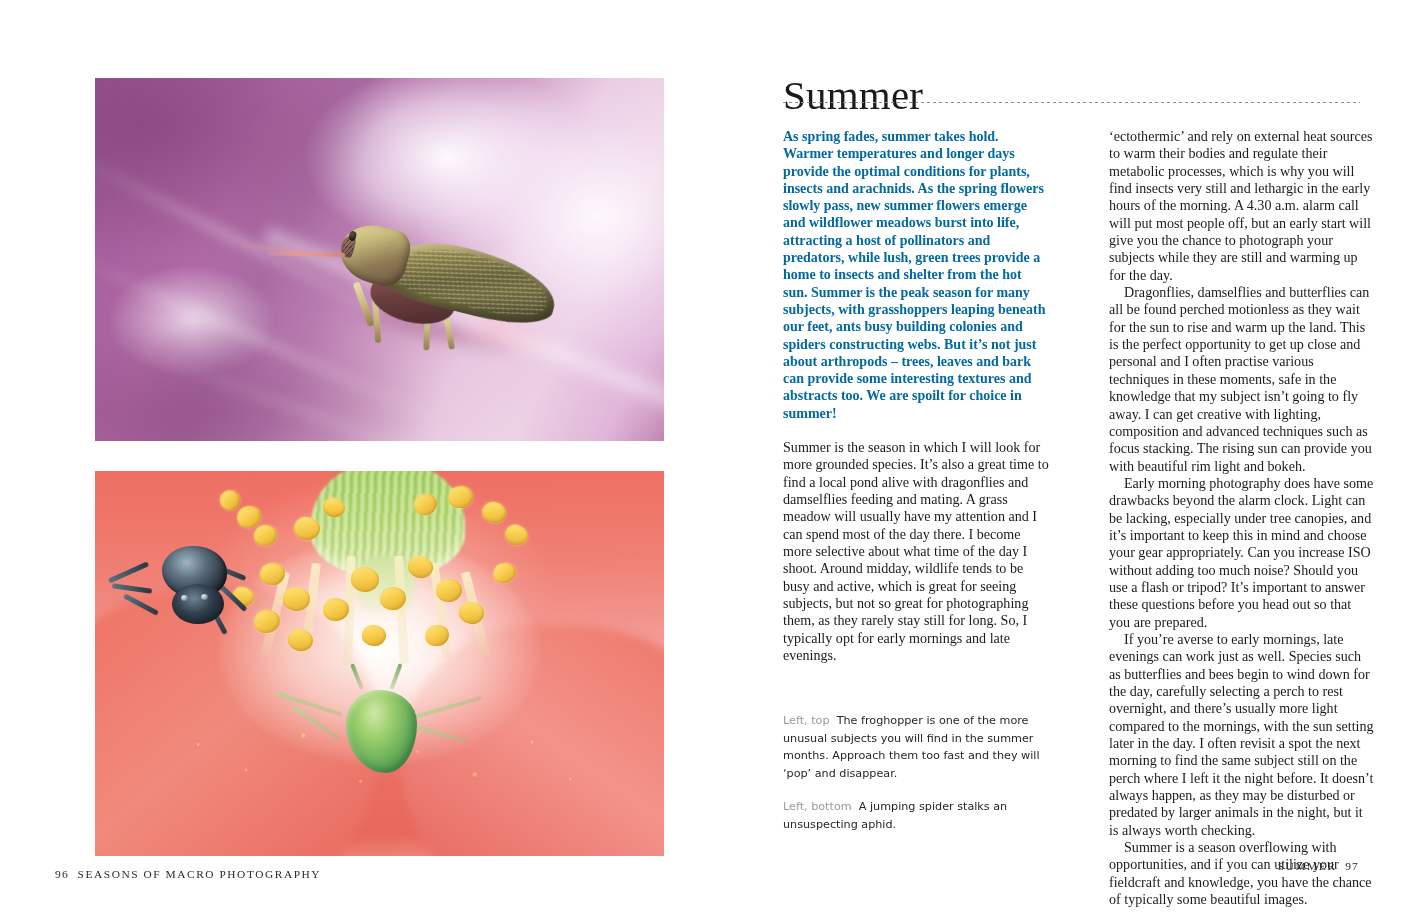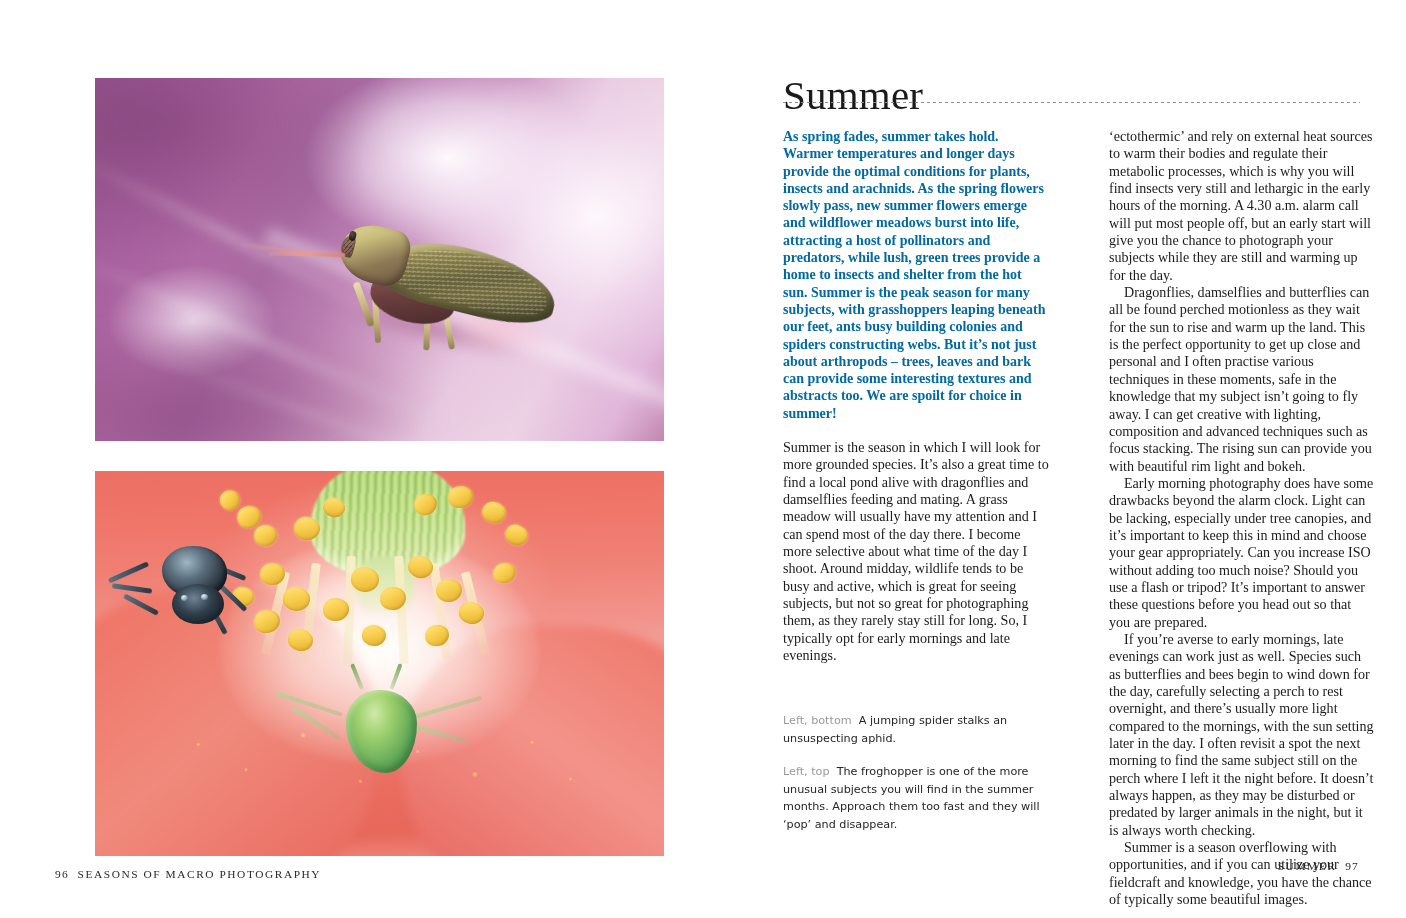--- a/index.html
+++ b/index.html
@@ -564,24 +564,24 @@
         <p>‘ectothermic’ and rely on external heat sources to warm their bodies and regulate their metabolic processes, which is why you will find insects very still and lethargic in the early hours of the morning. A 4.30 a.m. alarm call will put most people off, but an early start will give you the chance to photograph your subjects while they are still and warming up for the day.</p>
         <p class="indent">Dragonflies, damselflies and butterflies can all be found perched motionless as they wait for the sun to rise and warm up the land. This is the perfect opportunity to get up close and personal and I often practise various techniques in these moments, safe in the knowledge that my subject isn’t going to fly away. I can get creative with lighting, composition and advanced techniques such as focus stacking. The rising sun can provide you with beautiful rim light and bokeh.</p>
         <p class="indent">Early morning photography does have some drawbacks beyond the alarm clock. Light can be lacking, especially under tree canopies, and it’s important to keep this in mind and choose your gear appropriately. Can you increase ISO without adding too much noise? Should you use a flash or tripod? It’s important to answer these questions before you head out so that you are prepared.</p>
         <p class="indent">If you’re averse to early mornings, late evenings can work just as well. Species such as butterflies and bees begin to wind down for the day, carefully selecting a perch to rest overnight, and there’s usually more light compared to the mornings, with the sun setting later in the day. I often revisit a spot the next morning to find the same subject still on the perch where I left it the night before. It doesn’t always happen, as they may be disturbed or predated by larger animals in the night, but it is always worth checking.</p>
         <p class="indent">Summer is a season overflowing with opportunities, and if you can utilize your fieldcraft and knowledge, you have the chance of typically some beautiful images.</p>
       </div>
     </div>
 
     <div class="captions">
       <div class="caption">
-        <span class="lbl">Left, bottom</span>&nbsp;&nbsp;<span>A jumping spider stalks an unsuspecting aphid.</span>
+        <span class="lbl">Left, top</span>&nbsp;&nbsp;<span>The froghopper is one of the more unusual subjects you will find in the summer months. Approach them too fast and they will ‘pop’ and disappear.</span>
       </div>
       <div class="caption">
-        <span class="lbl">Left, top</span>&nbsp;&nbsp;<span>The froghopper is one of the more unusual subjects you will find in the summer months. Approach them too fast and they will ‘pop’ and disappear.</span>
+        <span class="lbl">Left, bottom</span>&nbsp;&nbsp;<span>A jumping spider stalks an unsuspecting aphid.</span>
       </div>
     </div>
 
     <div class="folio folio-right">
       <span>SUMMER</span>&nbsp;&nbsp;<span class="num">97</span>
     </div>
   </div>
 
 </div>
 

